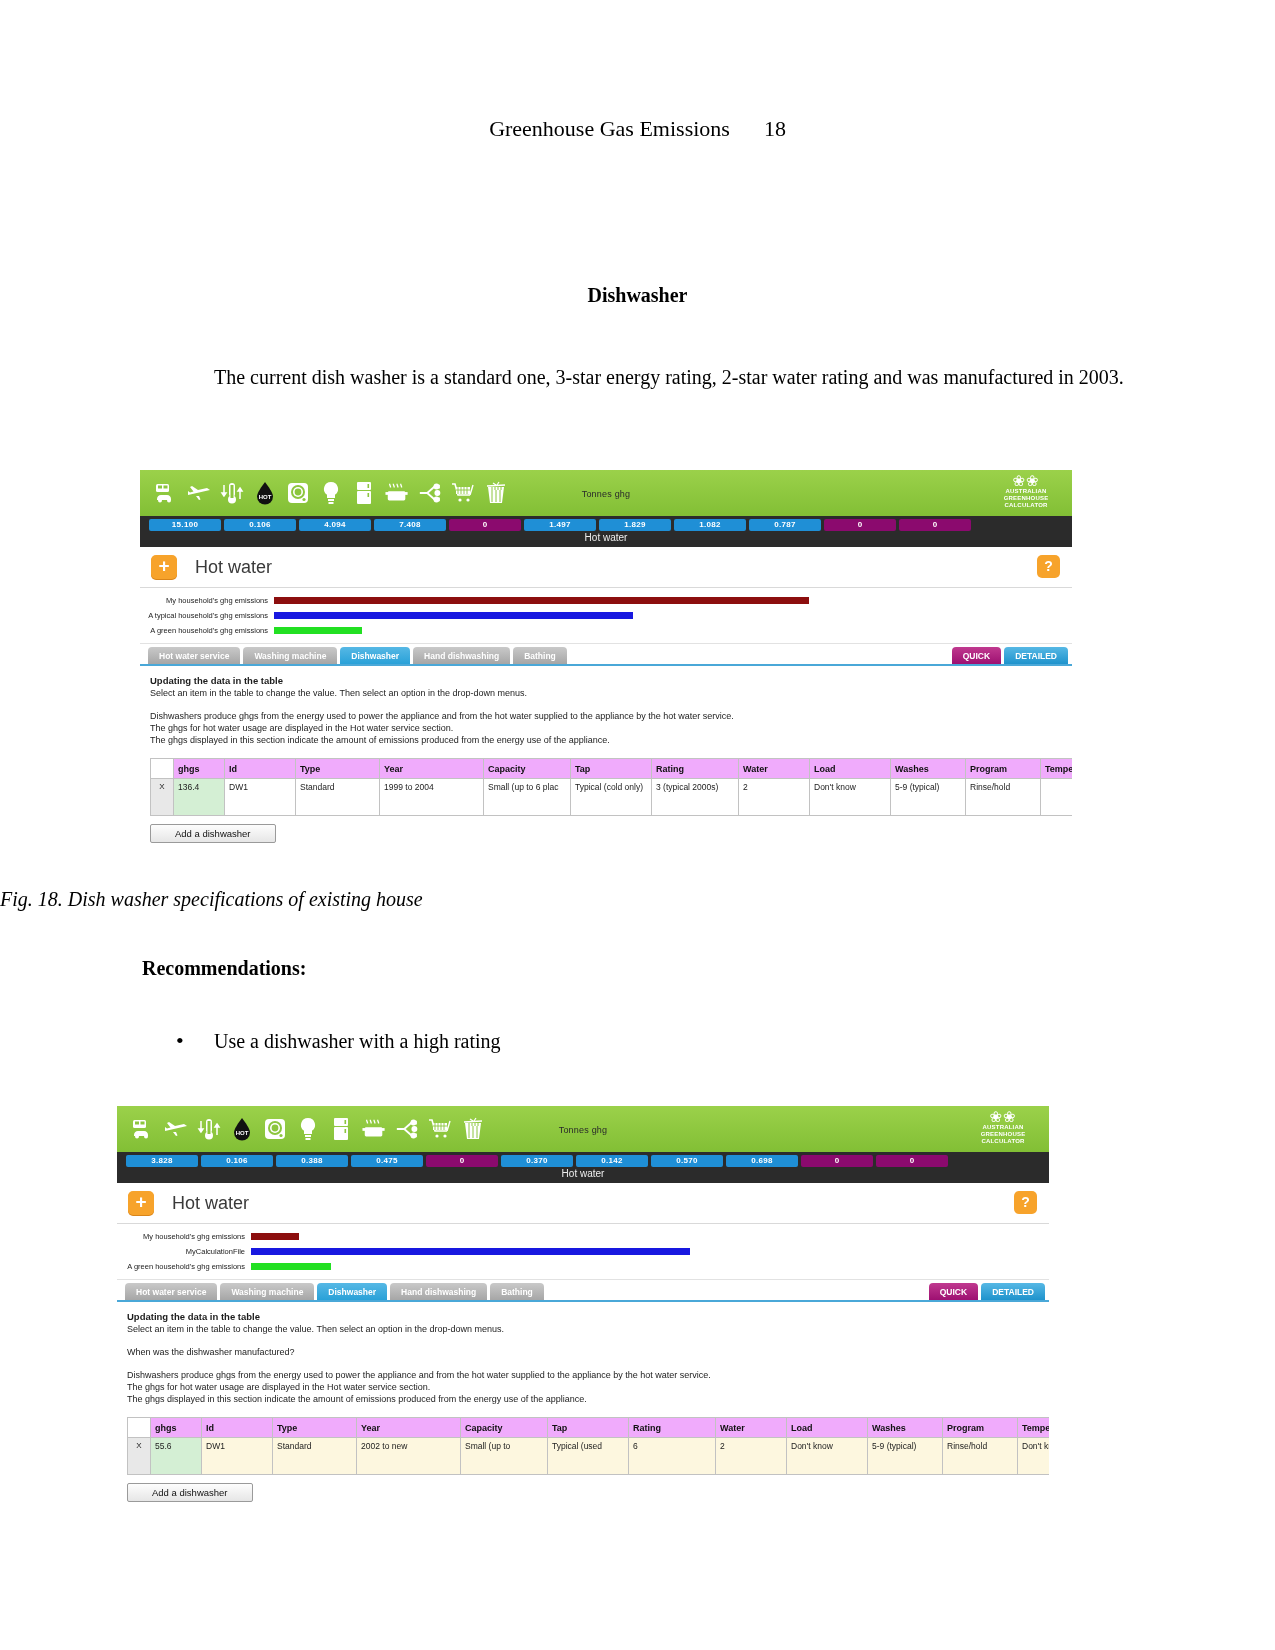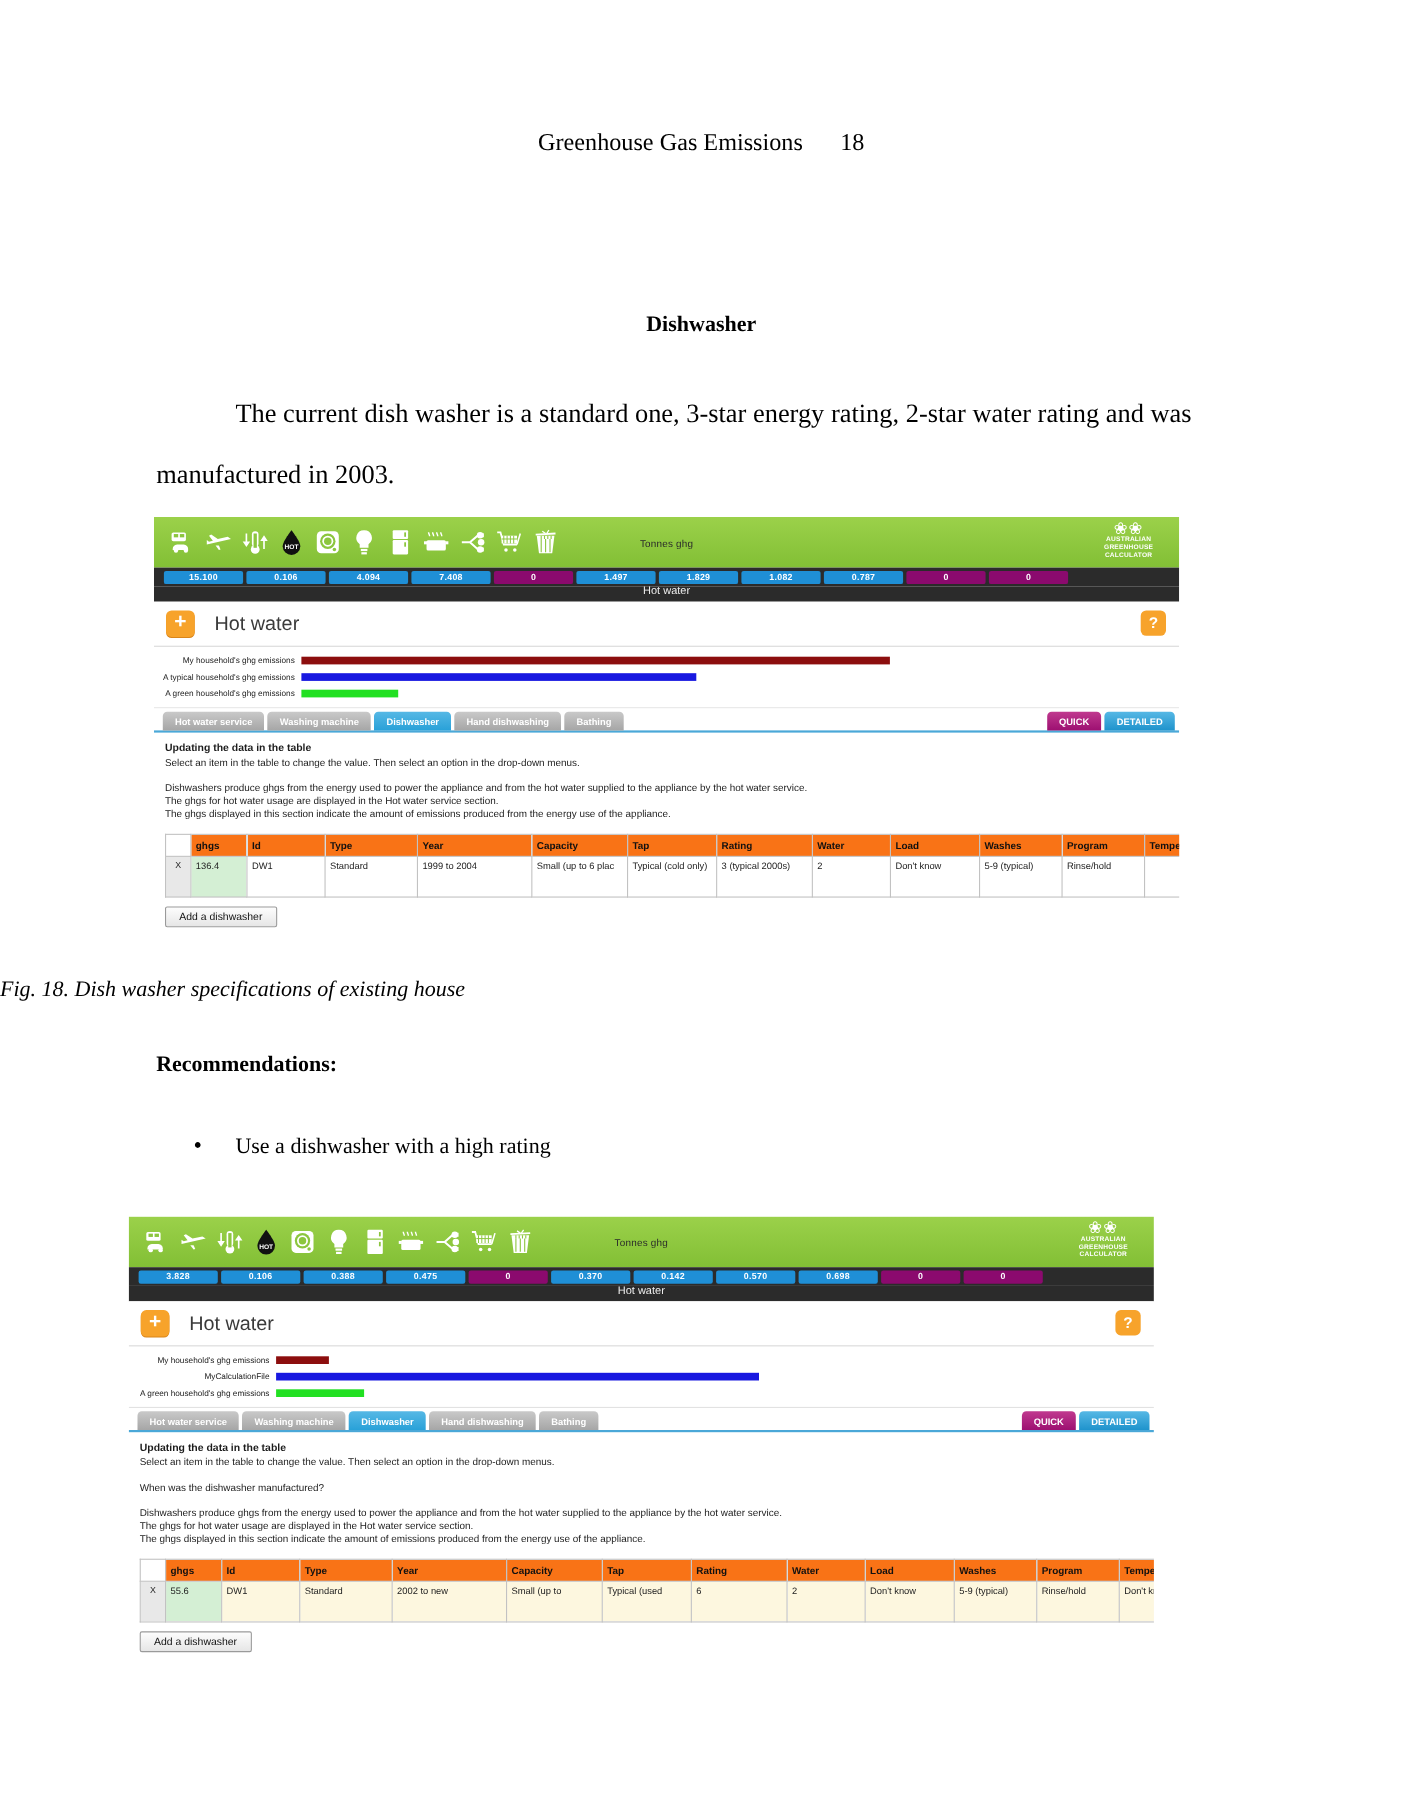--- a/index.html
+++ b/index.html
@@ -36,21 +36,21 @@
     width: 1275px;
     text-align: center;
     font-size: 20px;
     font-weight: bold;
     font-family: "Liberation Serif", serif;
   }
   .doc-para {
     position: absolute;
     left: 142px;
     width: 995px;
-    font-size: 24px;
+    font-size: 20px;
     line-height: 55px;
     text-align: left;
   }
   .doc-para.p1 { top: 350px; text-indent: 72px; }
 
   .fig-caption {
     position: absolute;
     left: 0;
     width: 1182px;
     text-align: left;
@@ -291,21 +291,21 @@
 
   
   table.dwtable {
     border-collapse: collapse;
     width: calc(100% - 20px);
     margin: 6px 10px 0 10px;
     font-family: "Liberation Sans", sans-serif;
     table-layout: fixed;
   }
   table.dwtable th {
-    background: #f97316;
+    background: #f0abfc;
     border: 1px solid #c2c2c2;
     font-size: 9px;
     font-weight: bold;
     text-align: left;
     padding: 2px 4px;
     color: #111;
     height: 15px;
     overflow: hidden;
     white-space: nowrap;
   }
@@ -335,21 +335,21 @@
   table.dwtable.tinted td.xcell { background: #e8e8e8; }
   table.dwtable.tinted td.ghgcell { background: #d4efd4; }
 
   .addbtn {
     margin: 8px 10px 3px 10px;
     display: inline-block;
     border: 1px solid #9a9a9a;
     background: linear-gradient(#fdfdfd, #e6e6e6);
     border-radius: 2px;
     font-size: 9.5px;
-    padding: 3px 12px;
+    padding: 3px 24px;
     font-family: "Liberation Sans", sans-serif;
     color: #111;
   }
 </style>
 </head>
 <body>
 
 <div class="page-header">
   <span>Greenhouse Gas Emissions</span><span class="pgnum">18</span>
 </div>

